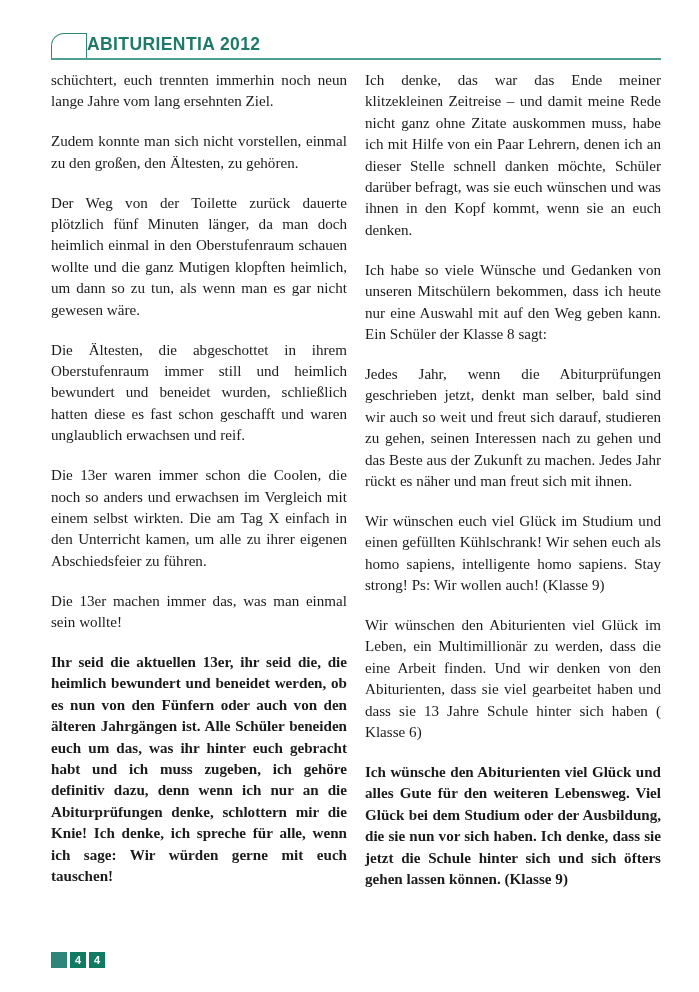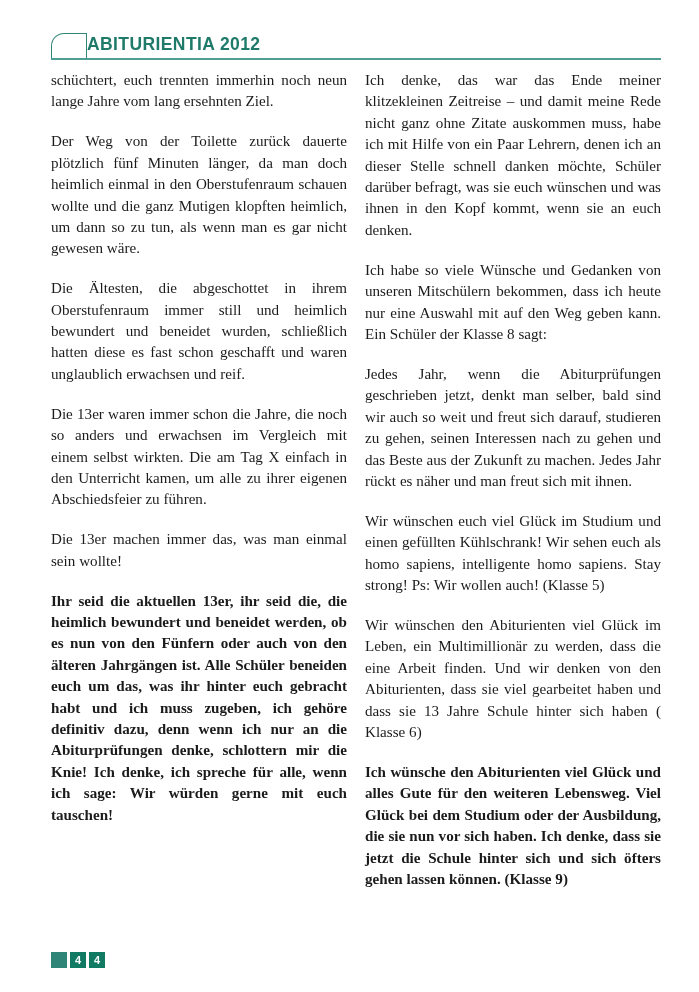--- a/index.html
+++ b/index.html
@@ -127,32 +127,33 @@
   <div class="masthead">
     <span class="masthead-mark"></span>
     <div class="masthead-title">ABITURIENTIA 2012</div>
     <div class="masthead-rule"></div>
   </div>
 
   <div class="columns">
 
     <div class="column">
       <p class="body-par">schüchtert, euch trennten immerhin noch neun lange Jahre vom lang ersehnten Ziel.</p>
+      <p class="body-par">Zudem konnte man sich nicht vorstellen, einmal zu den großen, den Ältesten, zu gehören.</p>
       <p class="body-par">Der Weg von der Toilette zurück dauerte plötzlich fünf Minuten länger, da man doch heimlich einmal in den Oberstufenraum schauen wollte und die ganz Mutigen klopften heimlich, um dann so zu tun, als wenn man es gar nicht gewesen wäre.</p>
       <p class="body-par">Die Ältesten, die abgeschottet in ihrem Oberstufenraum immer still und heimlich bewundert und beneidet wurden, schließlich hatten diese es fast schon geschafft und waren unglaublich erwachsen und reif.</p>
-      <p class="body-par">Die 13er waren immer schon die Jahre, die noch so anders und erwachsen im Vergleich mit einem selbst wirkten. Die am Tag X einfach in den Unterricht kamen, um alle zu ihrer eigenen Abschiedsfeier zu führen.</p>
+      <p class="body-par">Die 13er waren immer schon die Coolen, die noch so anders und erwachsen im Vergleich mit einem selbst wirkten. Die am Tag X einfach in den Unterricht kamen, um alle zu ihrer eigenen Abschiedsfeier zu führen.</p>
       <p class="body-par">Die 13er machen immer das, was man einmal sein wollte!</p>
       <p class="body-par">Ihr seid die aktuellen 13er, ihr seid die, die heimlich bewundert und beneidet werden, ob es nun von den Fünfern oder auch von den älteren Jahrgängen ist. Alle Schüler beneiden euch um das, was ihr hinter euch gebracht habt und ich muss zugeben, ich gehöre definitiv dazu, denn wenn ich nur an die Abiturprüfungen denke, schlottern mir die Knie! Ich denke, ich spreche für alle, wenn ich sage: Wir würden gerne mit euch tauschen!</p>
     </div>
 
     <div class="column">
       <p class="body-par">Ich denke, das war das Ende meiner klitzekleinen Zeitreise – und damit meine Rede nicht ganz ohne Zitate auskommen muss, habe ich mit Hilfe von ein Paar Lehrern, denen ich an dieser Stelle schnell danken möchte, Schüler darüber befragt, was sie euch wünschen und was ihnen in den Kopf kommt, wenn sie an euch denken.</p>
       <p class="body-par">Ich habe so viele Wünsche und Gedanken von unseren Mitschülern bekommen, dass ich heute nur eine Auswahl mit auf den Weg geben kann. Ein Schüler der Klasse 8 sagt:</p>
       <p class="body-par">Jedes Jahr, wenn die Abiturprüfungen geschrieben jetzt, denkt man selber, bald sind wir auch so weit und freut sich darauf, studieren zu gehen, seinen Interessen nach zu gehen und das Beste aus der Zukunft zu machen. Jedes Jahr rückt es näher und man freut sich mit ihnen.</p>
-      <p class="body-par">Wir wünschen euch viel Glück im Studium und einen gefüllten Kühlschrank! Wir sehen euch als homo sapiens, intelligente homo sapiens. Stay strong! Ps: Wir wollen auch! (Klasse 5)</p>
+      <p class="body-par">Wir wünschen euch viel Glück im Studium und einen gefüllten Kühlschrank! Wir sehen euch als homo sapiens, intelligente homo sapiens. Stay strong! Ps: Wir wollen auch! (Klasse 9)</p>
       <p class="body-par">Wir wünschen den Abiturienten viel Glück im Leben, ein Multimillionär zu werden, dass die eine Arbeit finden. Und wir denken von den Abiturienten, dass sie viel gearbeitet haben und dass sie 13 Jahre Schule hinter sich haben ( Klasse 6)</p>
       <p class="body-par">Ich wünsche den Abiturienten viel Glück und alles Gute für den weiteren Lebensweg. Viel Glück bei dem Studium oder der Ausbildung, die sie nun vor sich haben. Ich denke, dass sie jetzt die Schule hinter sich und sich öfters gehen lassen können. (Klasse 9)</p>
     </div>
 
   </div>
 
   <div class="folio">
     <span class="folio-swatch"></span>
     <span class="folio-digit">4</span>
     <span class="folio-digit">4</span>

